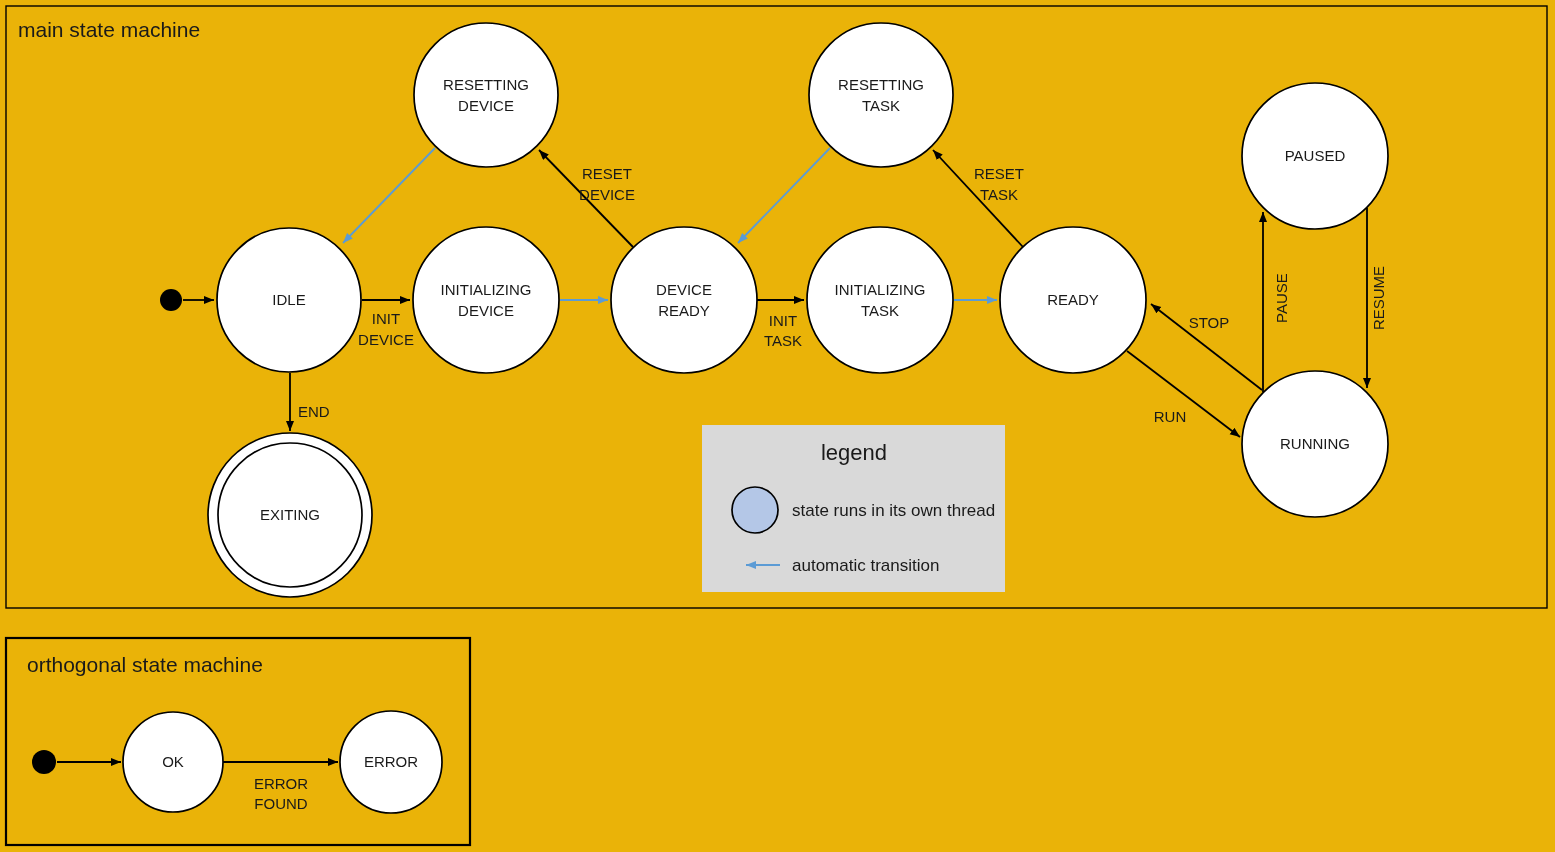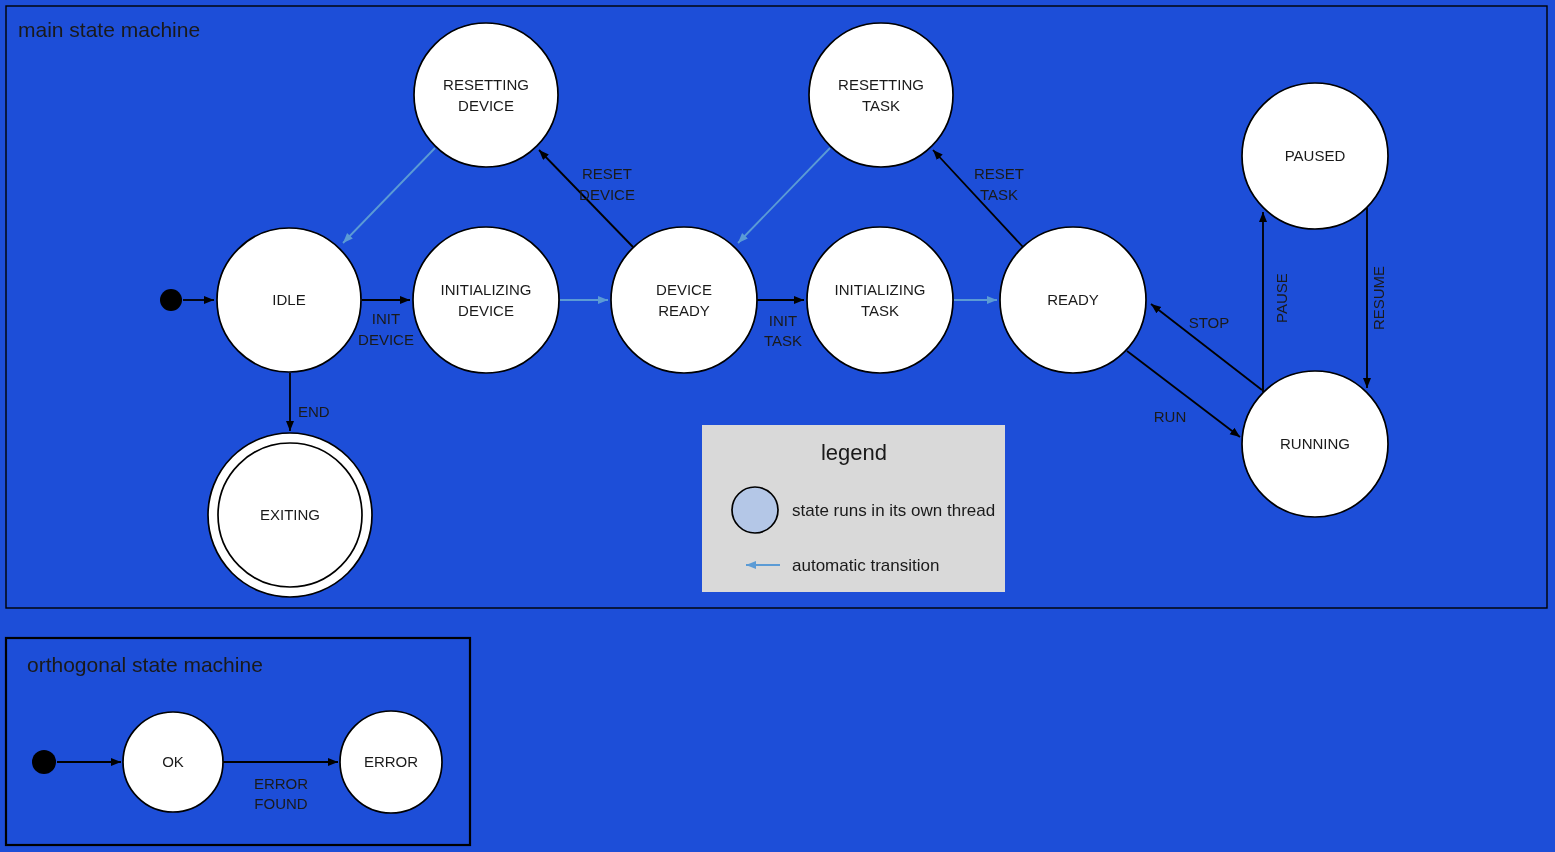--- a/index.html
+++ b/index.html
@@ -1,16 +1,16 @@
 <!DOCTYPE html>
 <html><head>
 <meta charset="utf-8">
 <style>
   html,body { margin:0; padding:0; background:#ffffff; }
-  .canvas { position:relative; width:1555px; height:852px; background:#1d4ed8; overflow:hidden; }
+  .canvas { position:relative; width:1555px; height:852px; background:#eab308; overflow:hidden; }
   svg text { font-family:"Liberation Sans", sans-serif; fill:#1a1a1a; }
   .box-title   { font-size:21px; text-anchor:start; }
   .state-label { font-size:15px; text-anchor:middle; font-weight:500; }
   .edge-label  { font-size:15px; text-anchor:middle; font-weight:500; }
   .edge-label-start { font-size:15px; text-anchor:start; font-weight:500; }
   .legend-title { font-size:22px; text-anchor:middle; }
   .legend-item  { font-size:17px; text-anchor:start; }
   .edge  { stroke:#000000; stroke-width:1.8; fill:none; }
   .edge-auto { stroke-width:1.8; fill:none; }
   .state { fill:#ffffff; stroke:#000000; stroke-width:1.7; }

